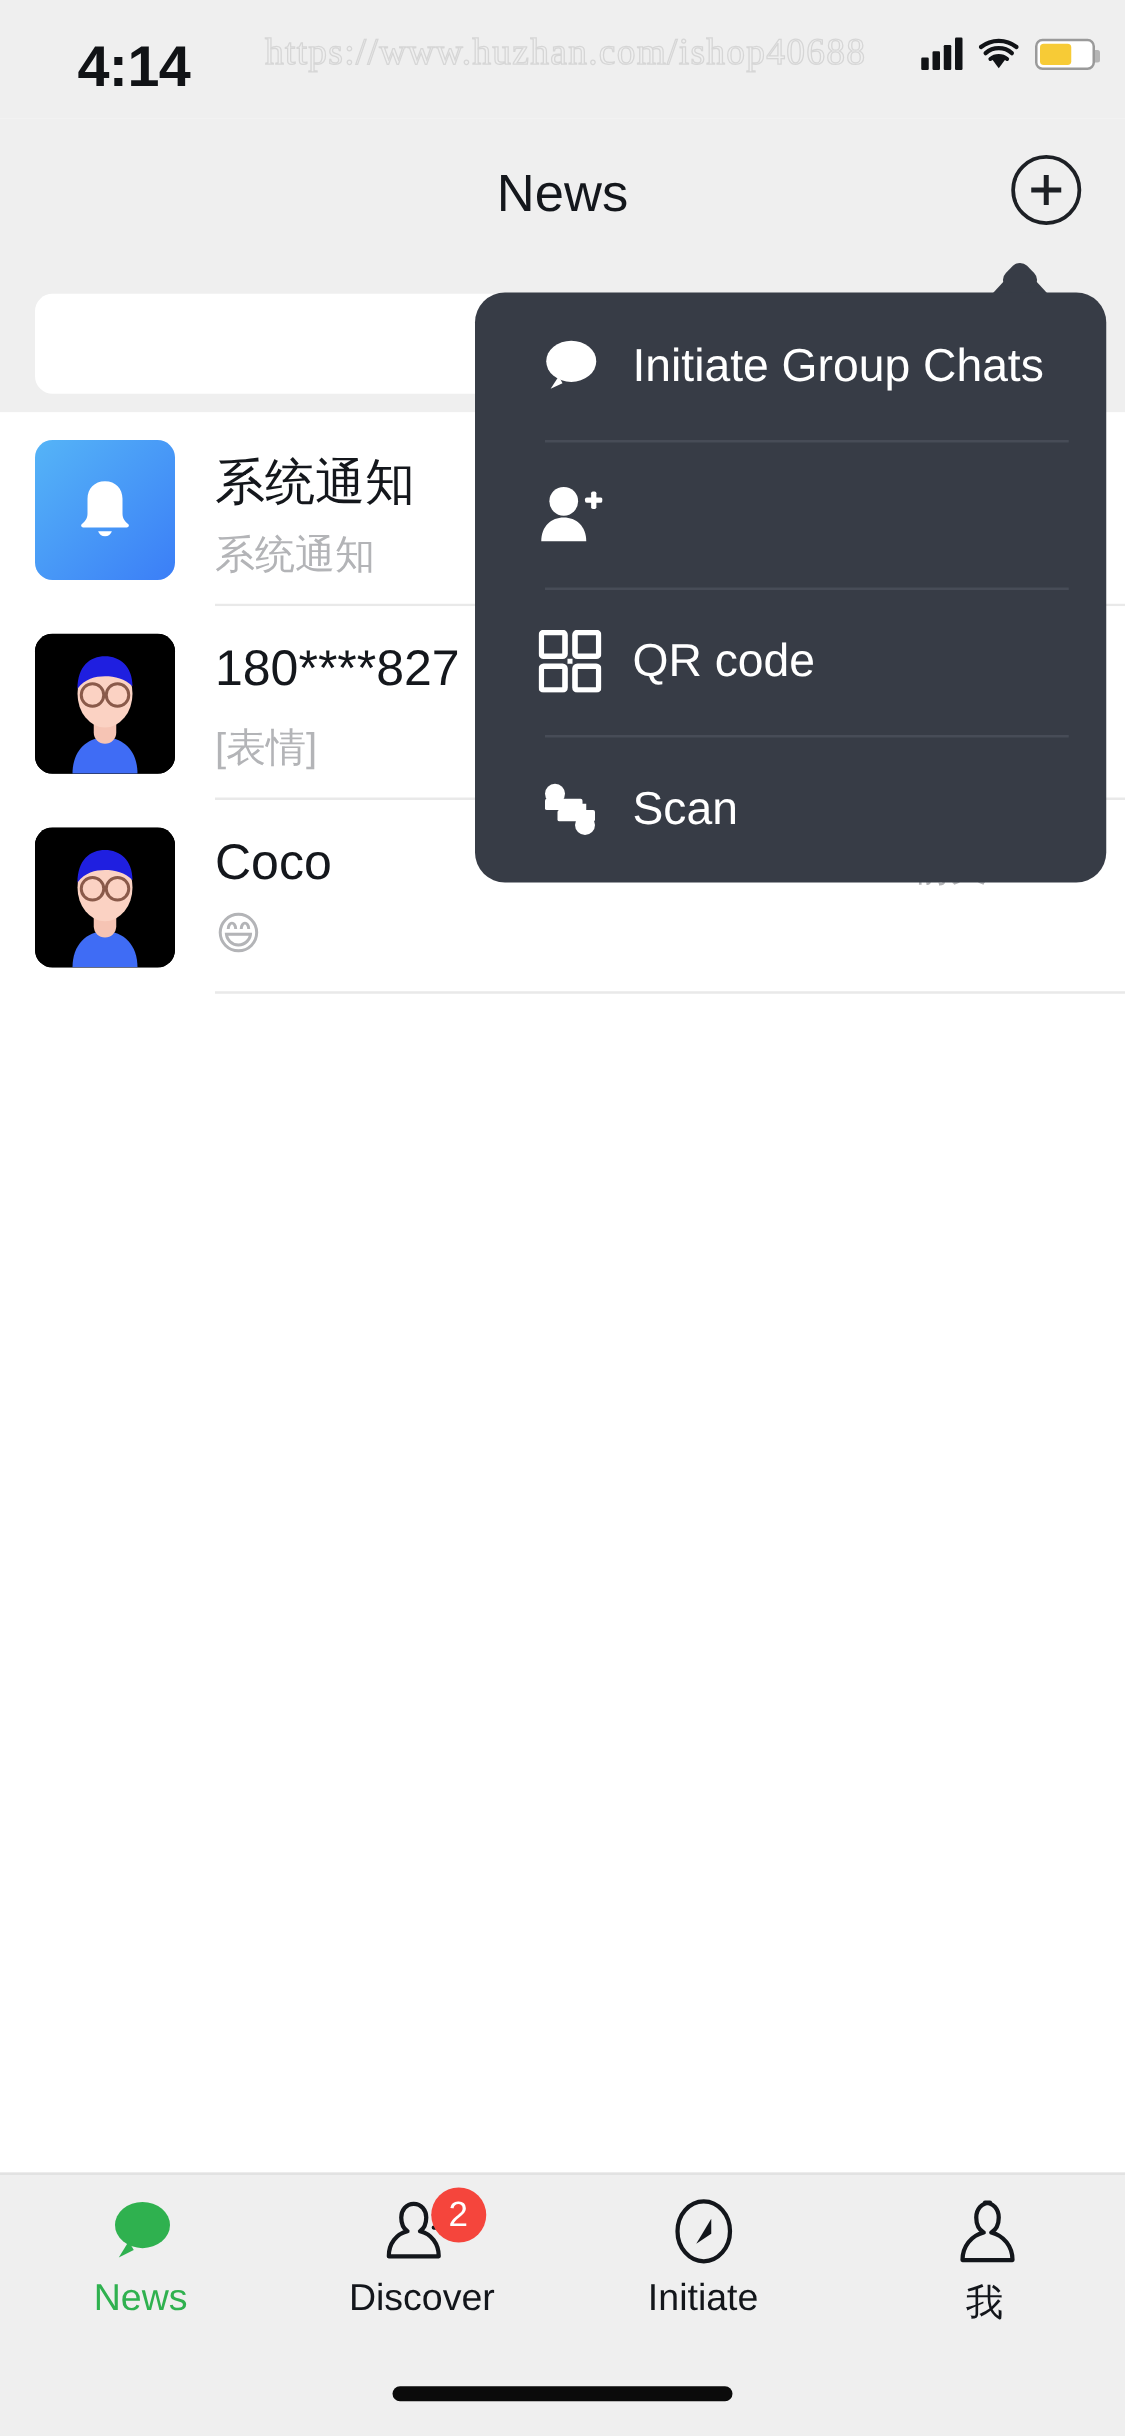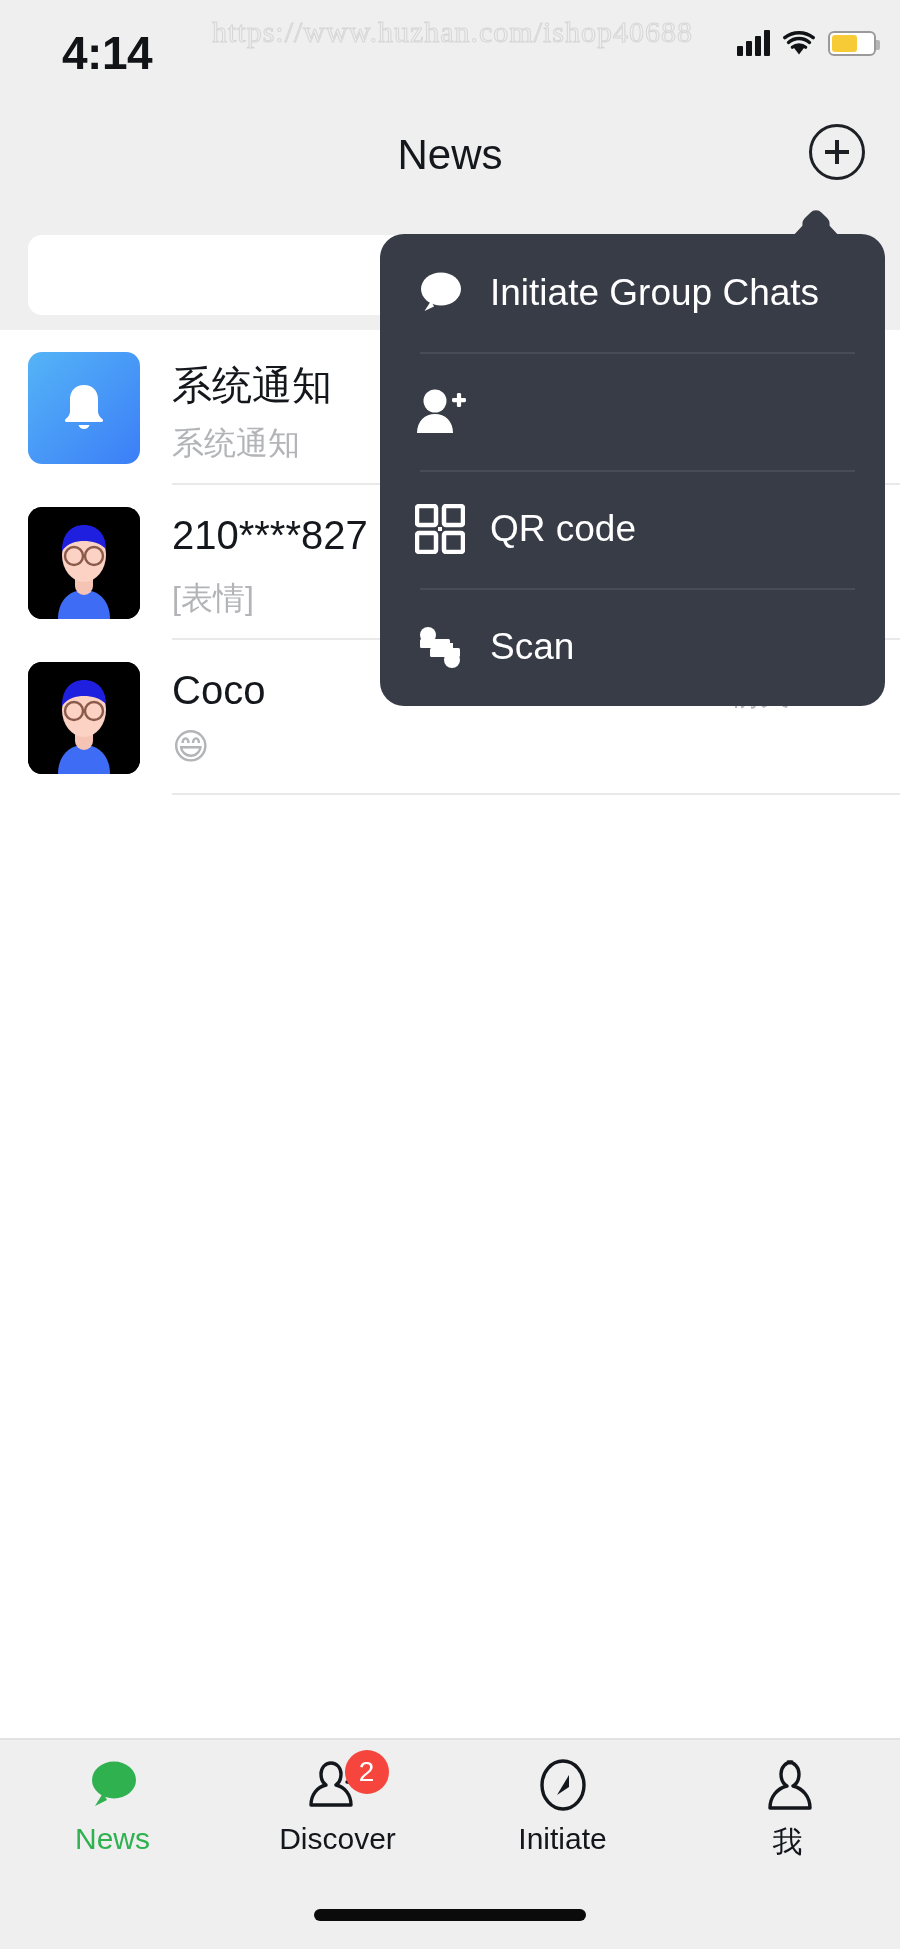--- a/index.html
+++ b/index.html
@@ -30,21 +30,21 @@
     left: 62px;
     top: 26px;
     font-size: 46px;
     font-weight: bold;
     color: #111316;
     letter-spacing: -0.5px;
   }
   .watermark {
     position: absolute;
     left: 212px;
-    top: 15px;
+    top: 25px;
     font-family: "Liberation Serif", "DejaVu Serif", serif;
     font-size: 30px;
     letter-spacing: 1px;
     color: transparent;
     -webkit-text-stroke: 1px #d6d6d6;
     text-shadow: 0 0 0 rgba(0,0,0,0);
     white-space: nowrap;
     user-select: none;
   }
   .status-right {
@@ -277,20 +277,21 @@
     width: 505px;
     background: #373c46;
     border-radius: 24px;
   }
   .menu-item {
     position: relative;
     height: 118px;
     display: flex;
     align-items: center;
     cursor: pointer;
+    margin-left: 16px;
   }
   .menu-item + .menu-item::before {
     content: "";
     position: absolute;
     left: 40px; right: 30px;
     top: 0;
     height: 2px;
     background: #474c57;
   }
   .menu-icon {
@@ -447,21 +448,21 @@
           <rect width="112" height="112" fill="#000000"></rect>
           <path d="M30 112 c0-18 11-29 26-29 s26 11 26 29 Z" fill="#3f6cf5"></path>
           <rect x="47" y="58" width="18" height="30" rx="9" fill="#f6c4b4"></rect>
           <ellipse cx="56" cy="48" rx="22" ry="27" fill="#fbd2c3"></ellipse>
           <path d="M34 44 c0-18 10-26 22-26 s22 8 22 24 c-6-6-14-8-22-8 s-16 2-22 10 Z" fill="#1f1fe0"></path>
           <circle cx="46" cy="49" r="9" stroke="#8a5a4a" stroke-width="2.4" fill="none"></circle>
           <circle cx="66" cy="49" r="9" stroke="#8a5a4a" stroke-width="2.4" fill="none"></circle>
           <line x1="55" y1="49" x2="57" y2="49" stroke="#8a5a4a" stroke-width="2.4"></line>
         </svg>
       </div>
-      <div class="chat-title">210****827</div>
+      <div class="chat-title">180****827</div>
       <div class="chat-sub">[表情]</div>
       <div class="chat-time"></div>
       <div class="divider"></div>
     </div>
 
     <div class="chat-row">
       <div class="avatar avatar-person">
         <svg class="person-svg" viewBox="0 0 112 112">
           <rect width="112" height="112" fill="#000000"></rect>
           <path d="M30 112 c0-18 11-29 26-29 s26 11 26 29 Z" fill="#3f6cf5"></path>

